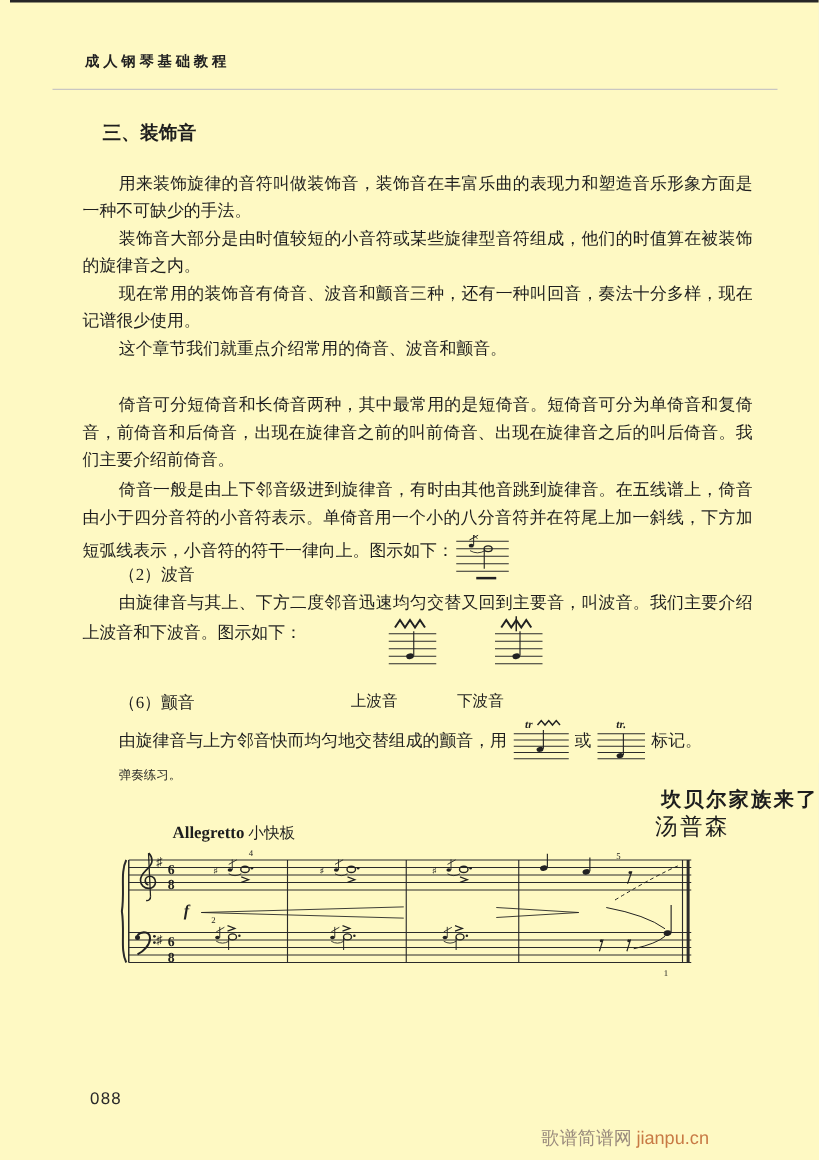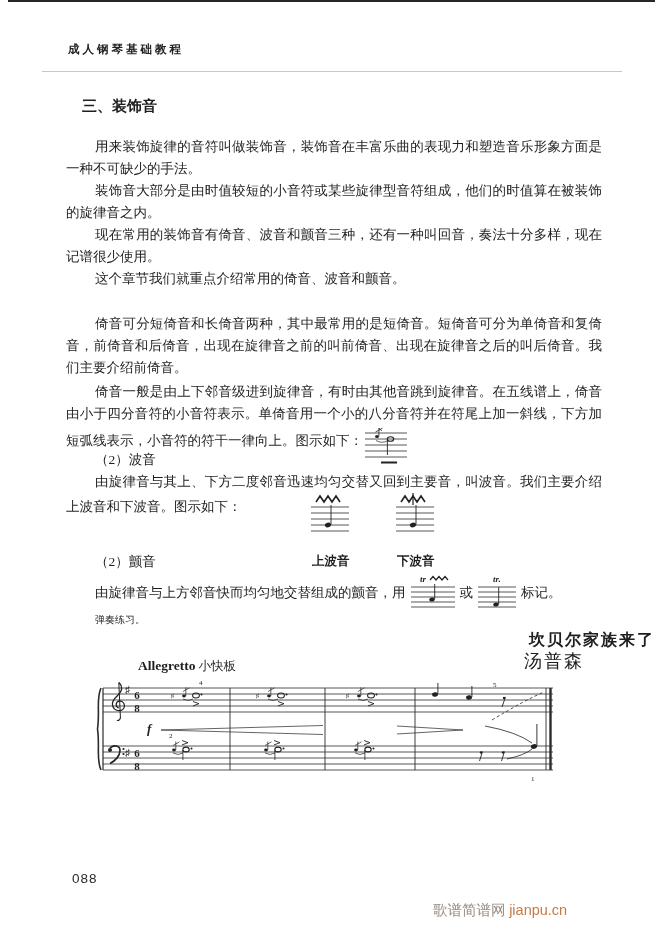--- a/index.html
+++ b/index.html
@@ -1,37 +1,37 @@
 <!DOCTYPE html>
 <html><head>
 <meta charset="utf-8">
 <style>
   html,body{margin:0;padding:0;}
   body{background:#e8e8e6;}
   .page{
     position:relative;width:655px;height:928px;margin:0 auto;
-    background:#ffffff;color:#1e1e1e;overflow:hidden;
+    background:#fef9c3;color:#1e1e1e;overflow:hidden;
     font-family:"Liberation Serif","DejaVu Serif",serif;
   }
   .scan-topline{position:absolute;top:0;left:8px;right:0;height:2px;background:#262626;}
   .running-header{
     position:absolute;top:42px;left:68px;font-size:11.5px;font-weight:bold;
     letter-spacing:3px;color:#222;
   }
   .header-rule{position:absolute;top:71px;left:42px;right:33px;height:1px;background:#c9c7c2;}
   .section-heading{position:absolute;top:97px;left:82px;font-size:15px;font-weight:bold;}
   .para{
     position:absolute;left:66px;width:536px;font-size:13.5px;line-height:21.8px;
     text-align:justify;text-indent:2.15em;margin:0;
   }
   .subhead{position:absolute;left:66px;width:536px;font-size:13.5px;line-height:21.8px;text-indent:2.15em;margin:0;}
   .notation-sm{vertical-align:-20px;}
   .trill-fig{vertical-align:-18px;margin:0 4px;}
   .mordent-wrap{display:inline-block;vertical-align:-54px;margin-left:10px;}
-  .mordent-fig{display:inline-block;text-align:right;margin-right:16px;font-weight:bold;}
+  .mordent-fig{display:inline-block;text-align:left;margin-right:16px;}
   .mordent-fig .mlabel{font-size:12.5px;text-indent:0;display:block;margin-top:1px;}
   .practice{position:absolute;top:613px;left:95px;font-size:10px;margin:0;}
   .song-title-row{position:absolute;top:630px;left:0;width:655px;text-align:right;}
   .song-title{font-size:16px;font-weight:bold;letter-spacing:2px;}
   .composer{position:absolute;top:649px;left:524px;font-size:18px;letter-spacing:2px;}
   .tempo-row{position:absolute;top:658px;left:138px;font-size:12.5px;}
   .tempo-it{font-weight:bold;font-size:13.5px;font-style:normal;}
   .score-box{position:absolute;top:680px;left:97px;}
   .page-number{position:absolute;top:871px;left:72px;font-size:13.5px;letter-spacing:1px;color:#2a2a2a;font-family:"Liberation Sans","DejaVu Sans",sans-serif;}
   .watermark{position:absolute;top:901px;left:433px;font-size:14.5px;}
@@ -105,21 +105,21 @@
           <line x1="1" y1="26" x2="39" y2="26"></line>
               <line x1="1" y1="32" x2="39" y2="32"></line>
           <line x1="1" y1="38" x2="39" y2="38"></line>
         </g>
         <g>
           <ellipse cx="18" cy="32" rx="3.1" ry="2.3" fill="#222" transform="rotate(-12 18 32)"></ellipse>
           <line x1="21" y1="31.5" x2="21" y2="12" stroke="#222" stroke-width="0.9"></line>
         </g>
       </svg><span class="mlabel">下波音</span></span></span></p>
 
-  <p class="subhead" style="top:551px">（2）颤音</p>
+  <p class="subhead" style="top:551px">（6）颤音</p>
 
   <p class="para" style="top:573px"><span>由旋律音与上方邻音快而均匀地交替组成的颤音，用</span><svg class="trill-fig" width="46" height="42" viewBox="0 0 46 42">
       <text x="10" y="9" font-size="9" font-weight="bold" font-style="italic" fill="#222">tr</text>
       <polyline points="20,7 23,3.5 26,7 29,3.5 32,7 35,3.5 38,7" fill="none" stroke="#222" stroke-width="1.2"></polyline>
       <g class="st">
         <line x1="1" y1="14" x2="45" y2="14"></line>
           <line x1="1" y1="19" x2="45" y2="19"></line>
         <line x1="1" y1="24" x2="45" y2="24"></line>
           <line x1="1" y1="29" x2="45" y2="29"></line>
         <line x1="1" y1="34" x2="45" y2="34"></line>

